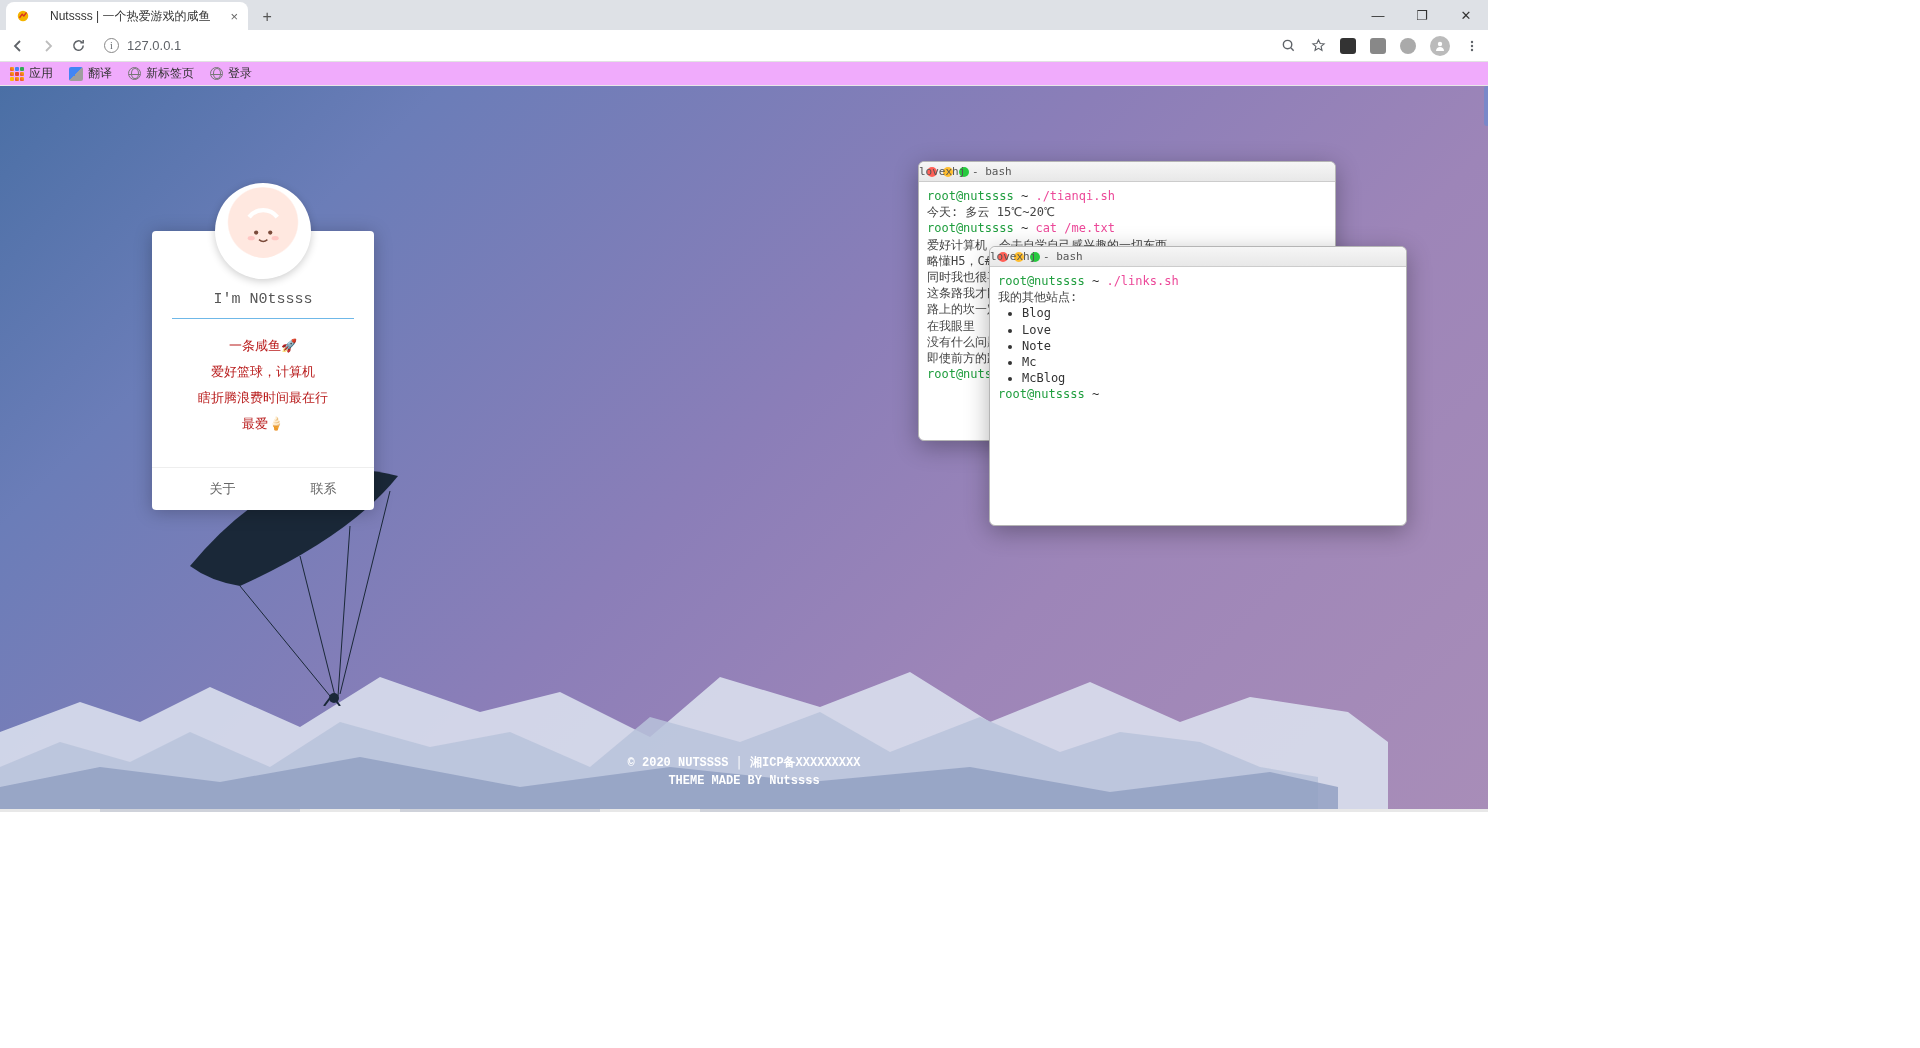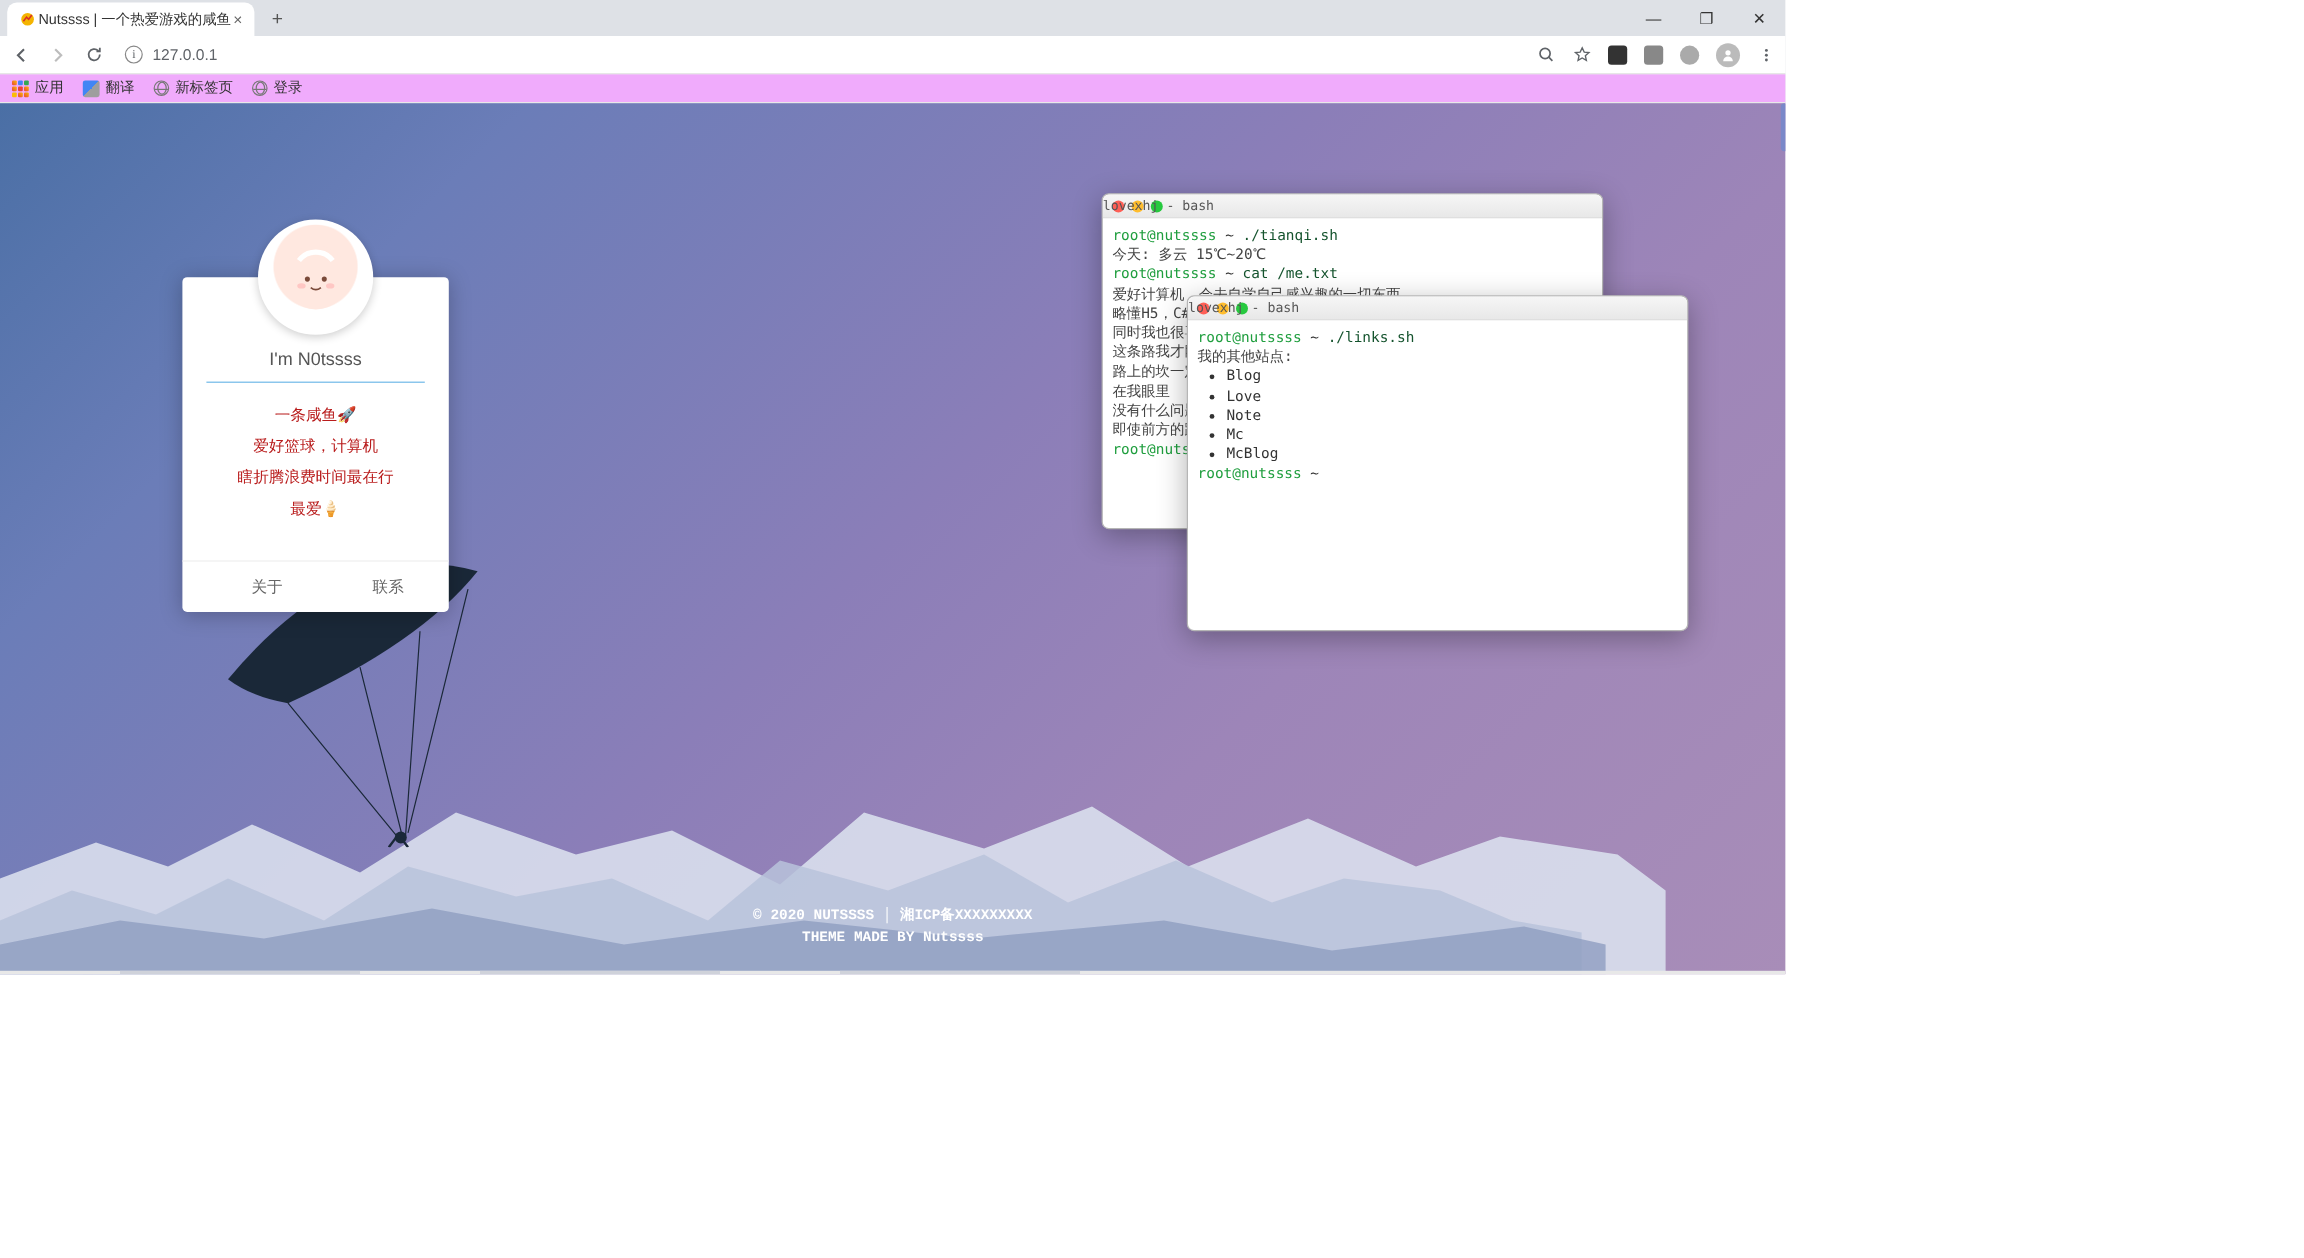--- a/index.html
+++ b/index.html
@@ -1,21 +1,21 @@
 <!DOCTYPE html>
 <html><head>
 <meta charset="utf-8">
 <style>
 * { margin:0; padding:0; box-sizing:border-box; }
 body { font-family:"Segoe UI",Arial,sans-serif; width:1488px; height:812px; overflow:hidden; background:#fff; }
 
 
 .browser-chrome { width:100%; background:#dee1e6; }
 .tab-strip { height:30px; display:flex; align-items:flex-end; padding-left:6px; position:relative; }
-.tab { background:#fff; height:28px; display:flex; align-items:center; padding:0 10px; border-radius:8px 8px 0 0; font-size:12px; color:#333; gap:2px; min-width:180px; }
+.tab { background:#fff; height:28px; display:flex; align-items:center; padding:0 10px; border-radius:8px 8px 0 0; font-size:12px; color:#333; gap:20px; min-width:180px; }
 .tab .favicon { width:14px; height:14px; display:flex; align-items:center; justify-content:center; }
 .tab .close-x { margin-left:auto; color:#666; font-size:13px; cursor:pointer; }
 .new-tab { width:26px; height:26px; display:flex; align-items:center; justify-content:center; color:#555; font-size:16px; margin-left:6px; cursor:pointer; }
 .window-ctrls { position:absolute; right:0; top:0; display:flex; }
 .window-ctrls div { width:44px; height:30px; display:flex; align-items:center; justify-content:center; color:#333; font-size:13px; cursor:pointer; }
 .addr-bar { background:#fff; height:32px; display:flex; align-items:center; padding:0 8px; gap:10px; border-bottom:1px solid #e2e2e2; }
 .nav-btn { width:20px; height:20px; display:flex; align-items:center; justify-content:center; color:#5f6368; cursor:pointer; }
 .nav-btn.disabled { color:#bdbdbd; }
 .addr-field { flex:0 0 auto; display:flex; align-items:center; gap:8px; color:#5f6368; font-size:13px; margin-left:6px; }
 .addr-field .info-icon { width:15px; height:15px; border:1px solid #888; border-radius:50%; display:flex; align-items:center; justify-content:center; font-size:10px; font-family:serif; }
@@ -37,37 +37,37 @@
 .mountains { position:absolute; bottom:0; left:0; right:0; height:200px; }
 .mountains svg { width:100%; height:100%; }
 .footer { position:absolute; bottom:22px; left:0; right:0; text-align:center; color:#fff; font-family:"Courier New",monospace; font-size:12px; font-weight:bold; line-height:1.5; }
 .footer a { color:#fff; }
 
 
 .card { position:absolute; left:152px; top:145px; width:222px; background:#fff; border-radius:4px; box-shadow:0 2px 18px rgba(0,0,0,.25); text-align:center; }
 .avatar-wrap { width:96px; height:96px; border-radius:50%; background:#fff; margin:-48px auto 0; padding:4px; box-shadow:0 2px 8px rgba(0,0,0,.2); overflow:hidden; }
 .avatar-img { width:100%; height:100%; border-radius:50%; background:radial-gradient(circle at 50% 40%,#ffe8e0 0%,#ffe8e0 50%,#fff 52%); position:relative; display:flex; align-items:center; justify-content:center; }
 .avatar-img svg{width:80%;height:80%;}
-.card-name { font-family:Liberation Sans, sans-serif; font-size:15px; color:#555; margin:12px 20px 8px; padding-bottom:10px; border-bottom:1px solid #6fb8e8; }
+.card-name { font-family:Liberation Mono, monospace; font-size:15px; color:#555; margin:12px 20px 8px; padding-bottom:10px; border-bottom:1px solid #6fb8e8; }
 .card-lines { font-size:13px; color:#b91c1c; line-height:2; padding:6px 14px 30px; }
 .card-tabs { display:flex; border-top:1px solid #eee;padding-left:20px; }
 .card-tabs div { flex:1; padding:12px 0; font-size:13px; color:#666; cursor:pointer; }
 
 
 .paraglider{position:absolute;left:180px;top:360px;width:220px;height:260px;}
 
 
 .term { position:absolute; background:#fff; border:1px solid #b5b5b5; border-radius:6px; box-shadow:0 6px 24px rgba(0,0,0,.3); font-family:Menlo,Consolas,monospace; font-size:12px; }
 .term-titlebar { height:20px; background:linear-gradient(#f6f6f6,#e8e8e8); border-bottom:1px solid #ccc; border-radius:6px 6px 0 0; display:flex; align-items:center; padding:0 8px; position:relative; }
 .term-lights { display:flex; gap:6px; }
 .term-lights span { width:10px; height:10px; border-radius:50%; }
 .term-lights .r{background:#ff5f56;}.term-lights .y{background:#ffbd2e;}.term-lights .g{background:#27c93f;}
 .term-title { position:absolute; left:0; right:0; text-align:left; font-size:11px; color:#555; pointer-events:none; }
 .term-body { padding:6px 8px 10px; line-height:1.35; color:#444; }
-.prompt-user{color:#1f9e3e;margin-top:31px;}.prompt-tilde{color:#333;}.prompt-cmd{color:#14532d;}
+.prompt-user{color:#1f9e3e;margin-top:31px;}.prompt-tilde{color:#333;}.prompt-cmd{color:#ec4899;}
 .term-body ul{list-style:disc;margin-left:24px;}
 .term-body ul li{color:#333;}
 .term1 { left:918px; top:75px; width:418px; height:280px; }
 .term2 { left:989px; top:160px; width:418px; height:280px; }
 .truncated{white-space:nowrap;overflow:hidden;}
 .scrollbar-right{position:absolute;right:-2px;top:0;bottom:3px;width:6px;}
 .scrollbar-thumb{position:absolute;right:0;top:0;width:6px;height:40px;background:#7a88c9;border-radius:3px;}
 .taskbar{position:absolute;left:0;right:0;bottom:0;height:3px;background:#e8e8e8;display:flex;}
 .taskbar div{width:200px;height:3px;background:#cfd2da;margin-left:100px;}
 </style>

